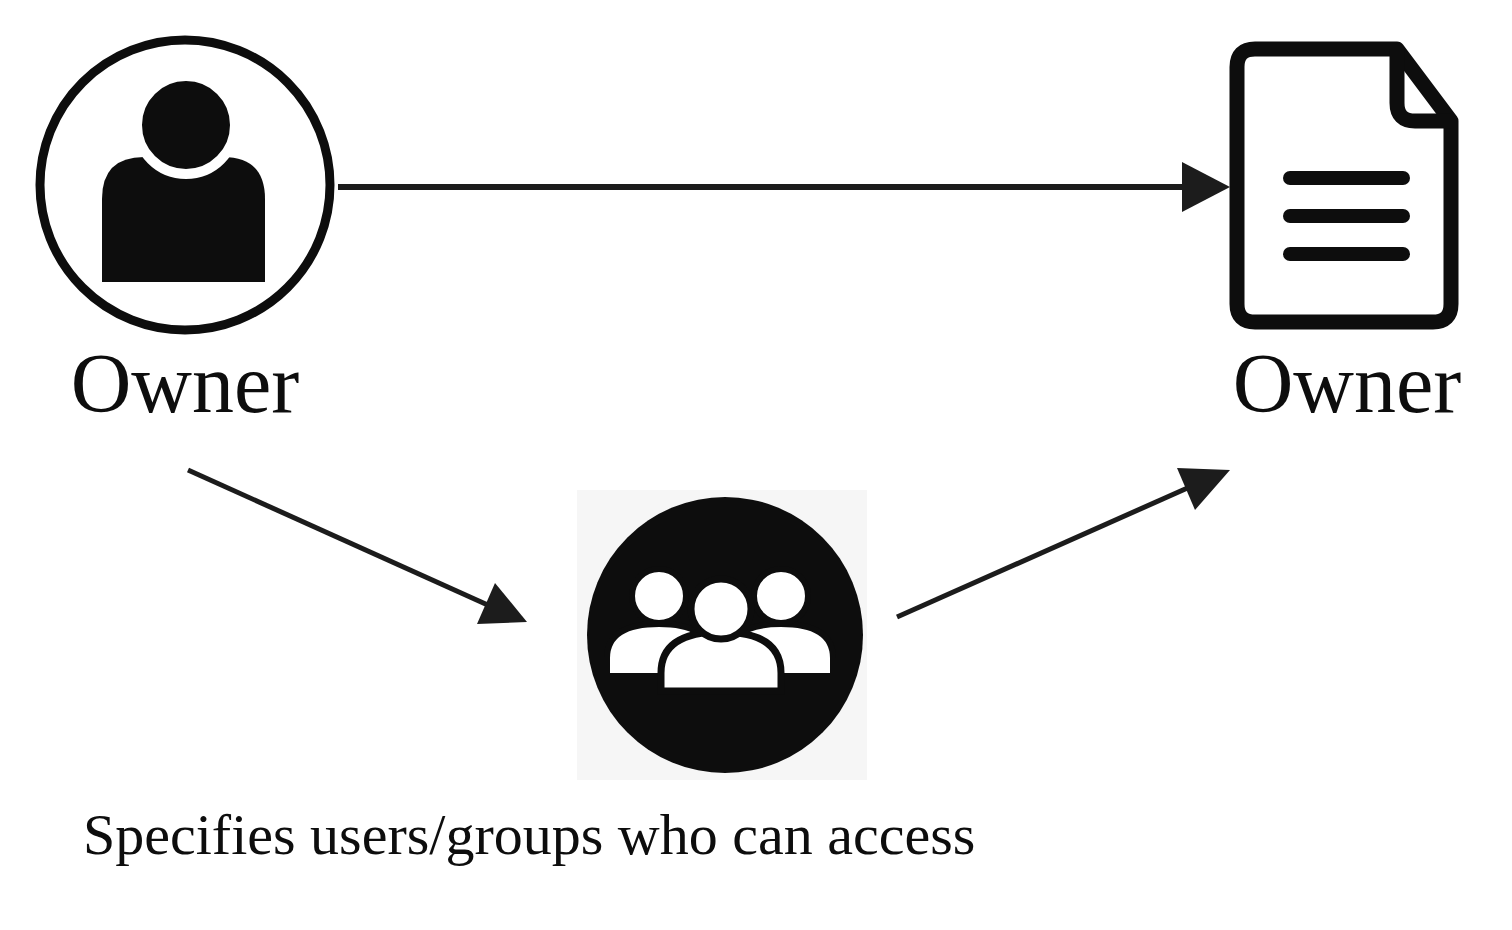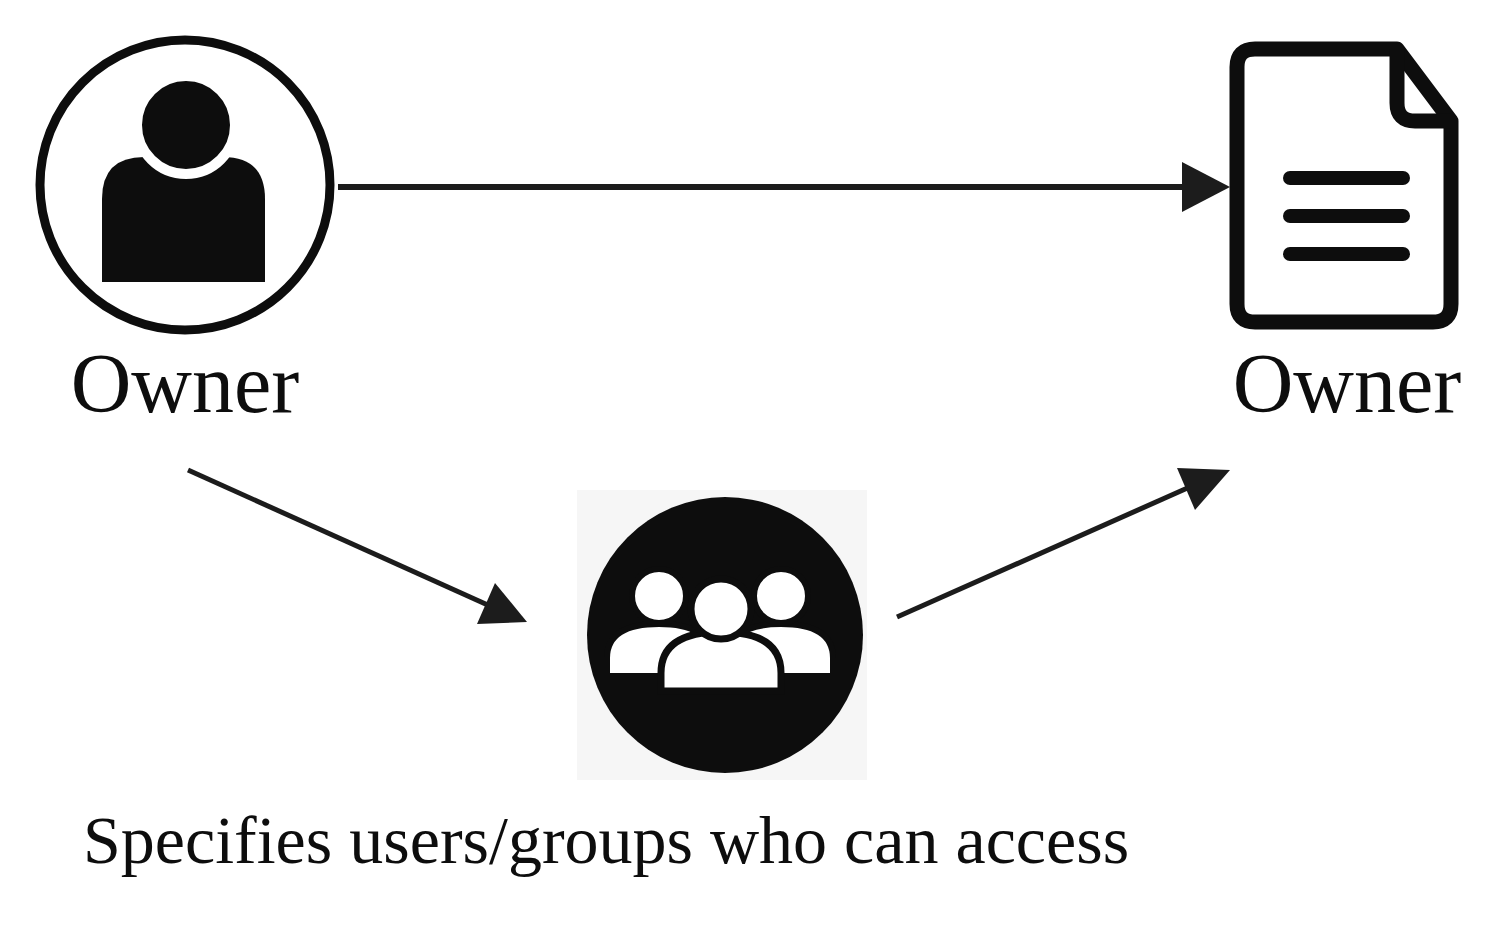--- a/index.html
+++ b/index.html
@@ -16,21 +16,21 @@
     color:var(--ink,#0d0d0d);
     font-size:84px;
     line-height:1;
     text-align:center;
     white-space:nowrap;
   }
   .caption{
     position:absolute;
     left:83px;top:806px;
     color:var(--ink,#0d0d0d);
-    font-size:68px;
+    font-size:58px;
     line-height:1;
     white-space:nowrap;
   }
   .tile{
     position:absolute;
     left:577px;top:490px;
     width:290px;height:290px;
     background:var(--group_tile_bg,#f6f6f6);
   }
   .arrow-line{stroke:var(--line,#1c1c1c);fill:none;}

